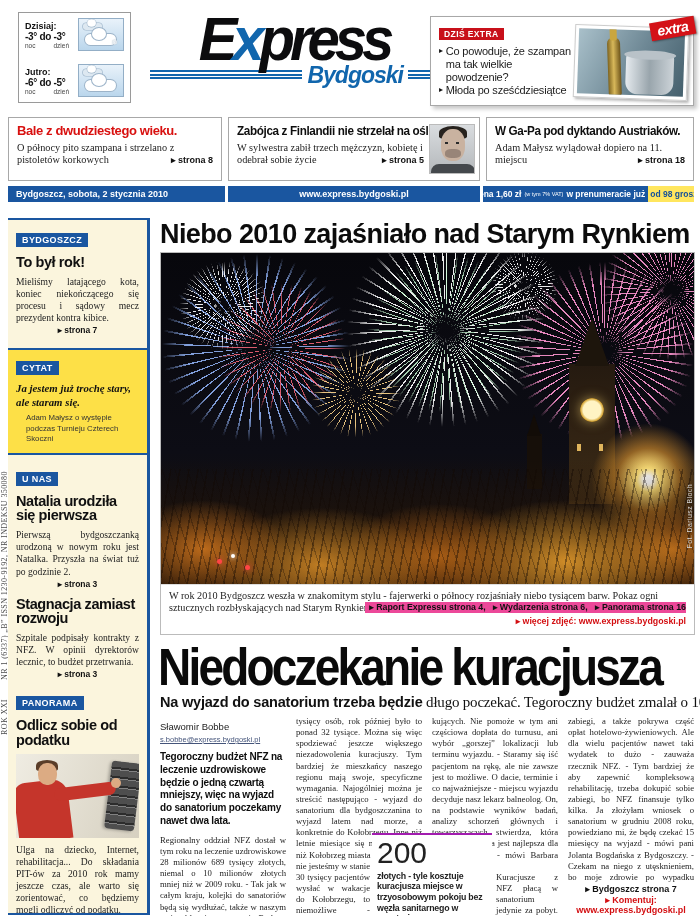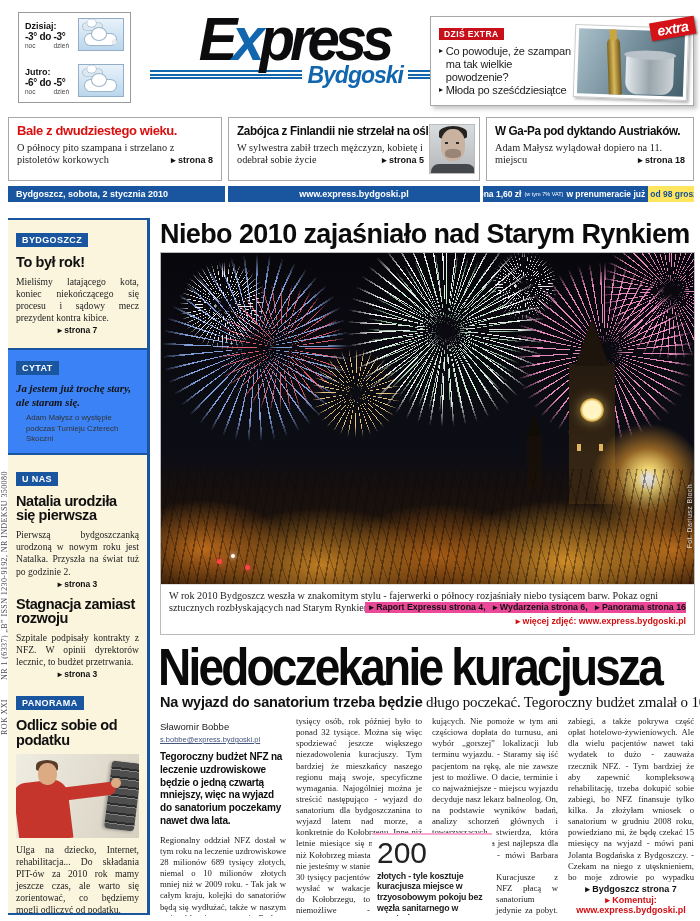--- a/index.html
+++ b/index.html
@@ -71,21 +71,21 @@
 .price-vat{font-size:5.5px;font-weight:normal;letter-spacing:0}
 .price-hl{background:#ffe65e;color:#14509a;padding:0 2px;font-weight:bold}
 
 
 .sidebar{position:absolute;left:8px;top:218px;width:142px;height:697px;background:#fbf5dd;border-top:2px solid #1a56a0;border-bottom:2px solid #1a56a0;border-right:3px solid #1a56a0;padding:9px 8px;overflow:hidden}
 .badge{display:inline-block;background:#1a56a0;color:#fff;font-weight:bold;font-size:9px;padding:2px 6px;letter-spacing:.4px}
 .sb-title{font-size:14.5px;font-weight:bold;line-height:1.02;letter-spacing:-.4px;margin:8px 0 6px;color:#101010}
 .sb-body{font-family:"Liberation Serif",serif;font-size:9.6px;line-height:1.26;color:#222;text-align:justify}
 .sb-page{display:block;text-align:center;font-family:"Liberation Sans",sans-serif;font-size:8.5px;font-weight:bold;color:#111;margin-top:1px}
 .sb-sec{margin-bottom:13px}
-.cytat-box{background:#3b82f6;border-top:2px solid #1a56a0;border-bottom:2px solid #1a56a0;margin:0 -8px 13px;padding:7px 8px 8px}
+.cytat-box{background:#fde047;border-top:2px solid #1a56a0;border-bottom:2px solid #1a56a0;margin:0 -8px 13px;padding:7px 8px 8px}
 .quote{font-family:"Liberation Serif",serif;font-style:italic;font-weight:bold;font-size:10.8px;line-height:1.3;color:#111;margin-top:6px}
 .attrib{font-size:7.8px;color:#333;text-align:left;margin-top:4px;line-height:1.35;padding-left:10px}
 .pan-photo{position:relative;height:84px;background:linear-gradient(110deg,#efece2,#d6d0c0);overflow:hidden;margin:2px 0 6px}
 .pm-hair{position:absolute;left:20px;top:6px;width:22px;height:11px;background:#5a3d28;border-radius:50% 50% 20% 20%}
 .pm-head{position:absolute;left:22px;top:9px;width:19px;height:22px;background:#dcab83;border-radius:45%}
 .pm-body{position:absolute;left:0px;top:27px;width:54px;height:60px;background:#c5352b;border-radius:12px 16px 0 0;transform:rotate(-7deg)}
 .pm-arm{position:absolute;left:38px;top:31px;width:62px;height:13px;background:#c5352b;transform:rotate(-7deg);border-radius:7px}
 .pm-hand{position:absolute;left:95px;top:24px;width:10px;height:10px;background:#dcab83;border-radius:50%}
 .pm-binder{position:absolute;right:1px;top:8px;width:30px;height:68px;background:repeating-linear-gradient(180deg,#4e4e4e 0 6px,#2c2c2c 6px 8px,#828282 8px 9px);transform:rotate(7deg);border-radius:4px;box-shadow:-2px 1px 3px rgba(0,0,0,.25)}
 
@@ -132,21 +132,21 @@
 .sh-m,.sh-r{font-family:"Liberation Serif",serif;font-size:15px}
 .article{position:absolute;left:160px;top:716px;width:535px;height:200px;overflow:hidden}
 .cols{display:flex;gap:10px;height:100%}
 .col{flex:0 0 126px;width:126px;overflow:hidden}
 .byline{font-size:9.5px;color:#222}
 .email{font-size:7.5px;color:#44547a;text-decoration:underline;display:block;margin:1px 0 7px}
 .lead{font-size:10px;font-weight:bold;line-height:1.28;margin-bottom:7px;color:#0e0e0e;letter-spacing:-.2px}
 .btxt{font-family:"Liberation Serif",serif;font-size:8.7px;line-height:1.28;text-align:justify;color:#1d1d1d}
 .c2b{padding-right:52px}
 .c3b{padding-left:64px}
-.pull{position:absolute;left:212px;top:117px;width:120px;height:83px;background:#fff;border-top:2px solid #f9a8d4;padding:2px 5px}
+.pull{position:absolute;left:212px;top:117px;width:120px;height:83px;background:#fff;border-top:2px solid #a21caf;padding:2px 5px}
 .pull-num{font-size:30px;color:#222;line-height:1.05}
 .pull-txt{font-size:8.8px;font-weight:bold;line-height:1.22;color:#222;margin-top:2px;letter-spacing:-.2px}
 .endlinks{position:absolute;right:0;bottom:0;width:128px;text-align:center;background:#fff;font-size:9px;font-weight:bold;color:#111;padding:2px 0 1px}
 .endlinks .comment{color:#d30f12;display:block;margin-top:1px}
 </style>
 </head>
 <body>
 
 <div class="page">
 

